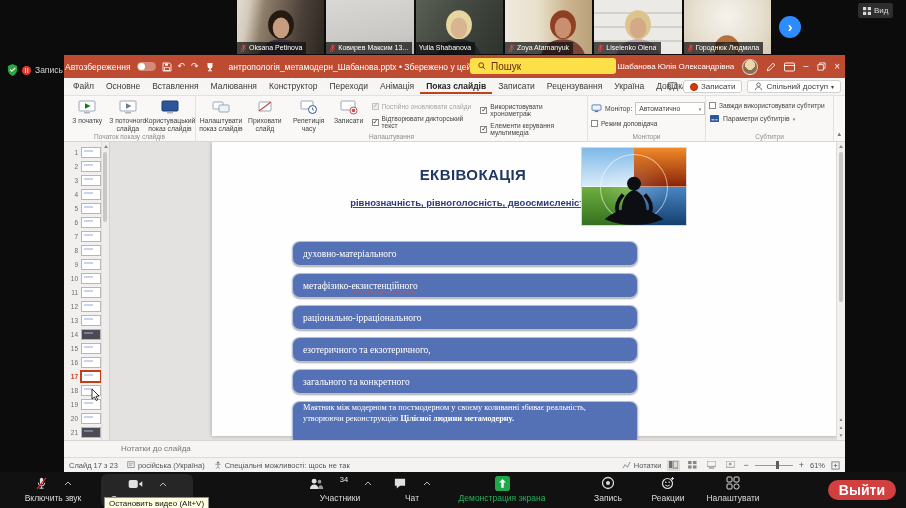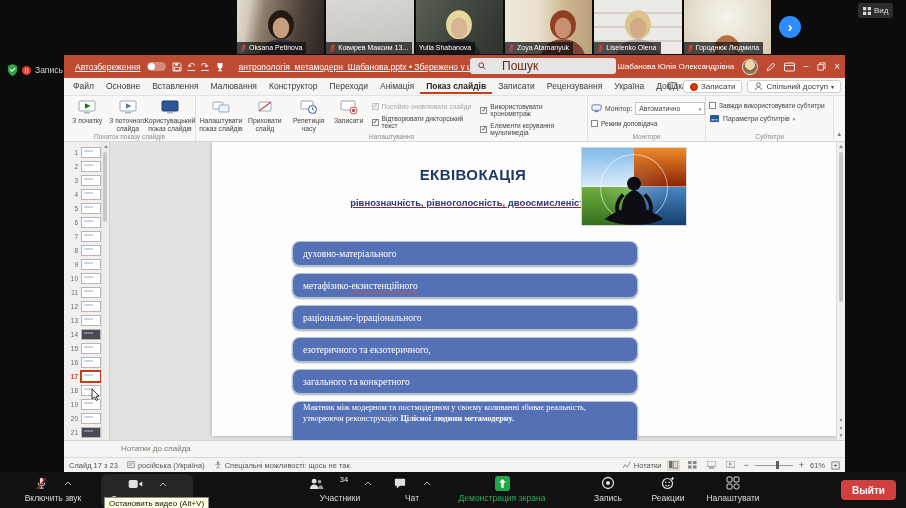--- a/index.html
+++ b/index.html
@@ -32,27 +32,27 @@
     text-align:center;padding:0;cursor:pointer;font-family:"Liberation Sans",sans-serif;}
   .view-btn{position:absolute;left:858px;top:3px;height:13px;display:flex;align-items:center;gap:3px;
     background:#2e2e2e;border-radius:2px;padding:1px 5px;color:#d9d9d9;font-size:8px;cursor:pointer;}
   .rec-ind{position:absolute;left:7px;top:64px;display:flex;align-items:center;gap:4px;color:#cfcfcf;font-size:8.5px;}
   .rec-dot{width:9px;height:9px;border-radius:50%;background:#e03a2f;position:relative;}
   .rec-dot::after{content:"";position:absolute;left:2.5px;top:2px;width:1.3px;height:5px;background:#f7c8c4;box-shadow:2.2px 0 0 #f7c8c4;}
 
   
   .ppt{position:absolute;left:64px;top:55px;width:781px;height:417px;background:#f3f2f1;color:#333;}
   .tbar{height:23px;background:#BD4B32;display:flex;align-items:center;color:#fff;
-    padding-left:11px;gap:6px;font-size:8.5px;position:relative;text-decoration:underline;}
+    padding-left:1px;gap:6px;font-size:8.5px;position:relative;}
   .tb-toggle{width:19px;height:9px;background:rgba(255,255,255,.35);border-radius:5px;position:relative;flex:none;}
   .tb-toggle i{position:absolute;left:1px;top:1px;width:7px;height:7px;background:#fff;border-radius:50%;}
   .tb-ic{opacity:.95;font-size:9px;line-height:9px;}
   .tb-file{margin-left:8px;display:flex;align-items:center;gap:4px;white-space:nowrap;}
-  .tb-search{position:absolute;left:406px;top:3px;width:146px;height:16px;background:#e5e5e5;border-radius:3px;
-    display:flex;align-items:center;gap:16px;padding-left:8px;color:#6b2716;font-size:12px;box-sizing:border-box;}
+  .tb-search{position:absolute;left:406px;top:3px;width:146px;height:16px;background:#fde047;border-radius:3px;
+    display:flex;align-items:center;gap:5px;padding-left:8px;color:#6b2716;font-size:10px;box-sizing:border-box;}
   .tb-right{position:absolute;right:5px;top:0;height:23px;display:flex;align-items:center;gap:8px;font-size:8px;}
   .avatar{width:14px;height:14px;border-radius:50%;flex:none;
     background:radial-gradient(circle at 50% 35%,#ecd6aa 0 42%,#8a6f4d 43% 100%);border:1px solid rgba(255,255,255,.65);}
   .winbtn{font-size:10px;line-height:10px;opacity:.95;}
 
   .tabs{height:18px;background:#f6f5f4;display:flex;align-items:center;padding-left:3px;font-size:8.5px;
     color:#3b3b3b;position:relative;border-bottom:1px solid #e3e1df;box-sizing:border-box;}
   .tab{padding:0 6px;line-height:15px;height:15px;white-space:nowrap;cursor:pointer;}
   .tab.active{font-weight:bold;color:#262626;box-shadow:inset 0 -2px 0 #C24119;}
   .tab-actions{position:absolute;right:4px;top:2px;display:flex;gap:5px;align-items:center;}
@@ -144,21 +144,21 @@
   .badge{font-size:7.5px;color:#e8e8e8;margin:-8px 0 0 0;}
   .zb-mute{left:10px;width:86px;}
   .zb-video{left:101px;width:92px;background:#262626;border-radius:6px;padding:2px 0 3px;top:2px;}
   .zb-part{left:300px;width:80px;}
   .zb-chat{left:388px;width:48px;}
   .zb-share{left:438px;width:128px;color:#2BB05A;}
   .zb-rec{left:580px;width:56px;}
   .zb-react{left:640px;width:56px;}
   .zb-apps{left:700px;width:66px;}
   .leave-btn{position:absolute;right:10px;top:8px;height:20px;padding:0 11px;background:#D23F3F;border:none;
-    border-radius:4px;color:#fff;font-weight:bold;font-size:10px;cursor:pointer;font-family:"Liberation Sans",sans-serif;}
+    border-radius:10px;color:#fff;font-weight:bold;font-size:14px;cursor:pointer;font-family:"Liberation Sans",sans-serif;}
   .tooltip{position:absolute;left:104px;top:497px;background:#FFFFE1;border:1px solid #8a8a8a;color:#111;
     font-size:8px;padding:1px 4px;z-index:50;white-space:nowrap;}
 </style>
 </head>
 <body>
 
 <div class="screen">
 
   <div class="vstrip" id="vstrip">
       <div class="tile t1">

